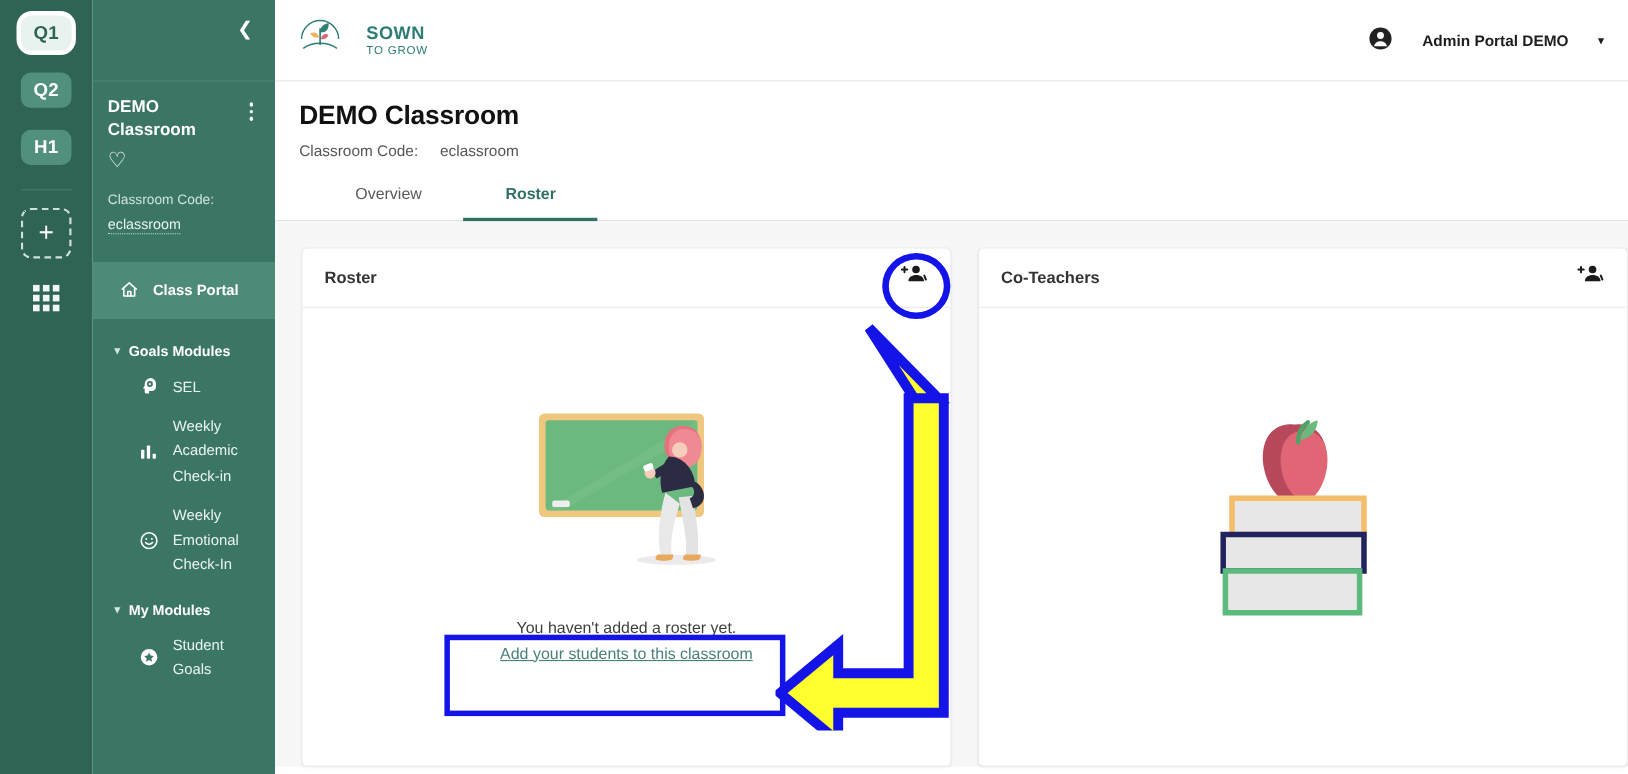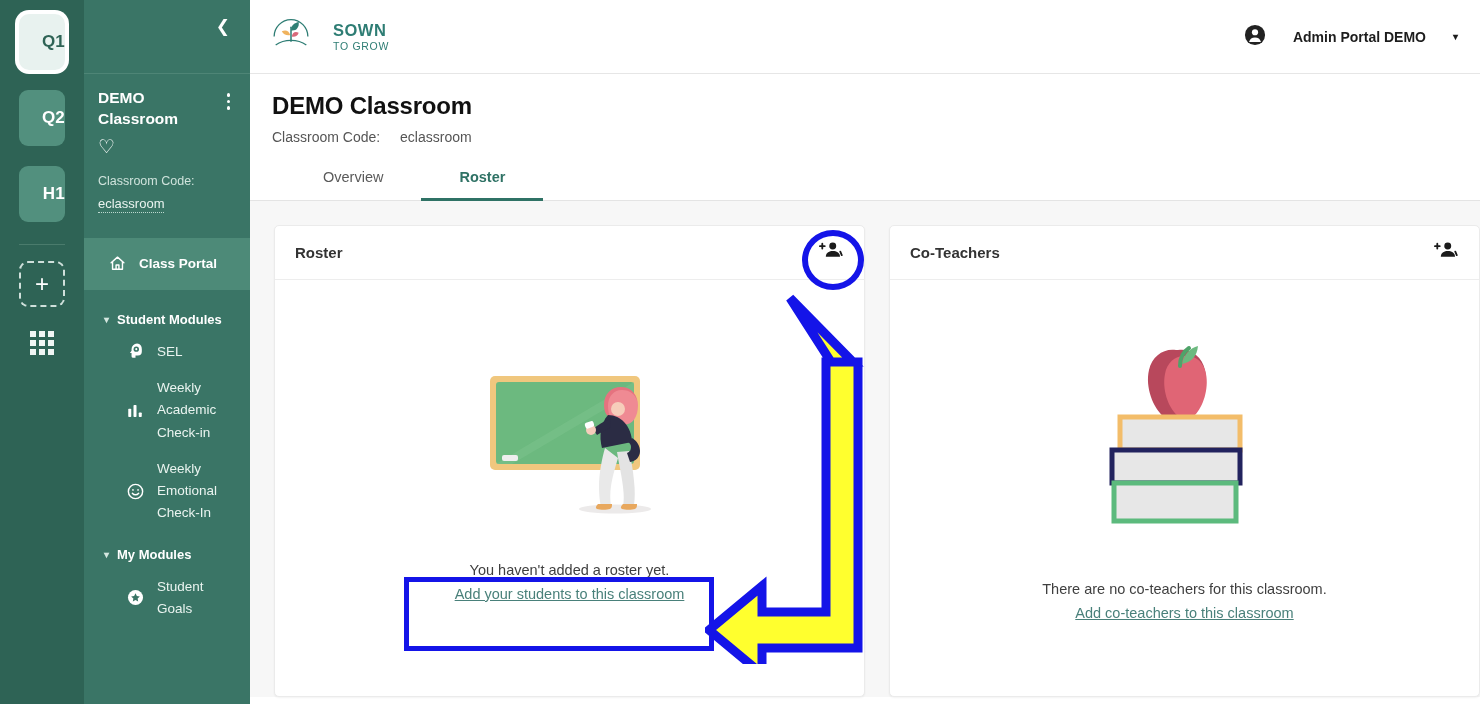--- a/index.html
+++ b/index.html
@@ -13,23 +13,23 @@
 
   
   .rail {
     width: 84px; height: 704px;
     background: #2e6355;
     display: flex; flex-direction: column; align-items: center;
     padding-top: 14px;
     flex: 0 0 84px;
   }
   .term-chip {
-    width: 46px; height: 56px; border-radius: 9px;
+    width: 46px; height: 32px; border-radius: 9px;
     background: #52907e; color: #ffffff;
-    display: flex; align-items: center; justify-content: flex-end;
+    display: flex; align-items: center; justify-content: center;
     font-weight: bold; font-size: 17px; letter-spacing: .2px;
     margin-bottom: 20px; cursor: pointer;
   }
   .term-chip.active {
     background: #e8f2ef; color: #2e6355;
     box-shadow: 0 0 0 4px #ffffff; border-radius: 10px;
   }
   .rail-div { width: 46px; height: 1px; background: #4a7b6c; margin: 2px 0 16px 0; }
   .add-chip {
     width: 46px; height: 46px; border-radius: 9px;
@@ -196,21 +196,21 @@
             <path d="M10 20v-6h4v6"></path>
           </svg>
       </span>
       <span>Class Portal</span>
     </div>
 
     <div class="nav-area">
 
       <div class="grp">
         <span class="car">▾</span>
-        <span>Student Modules</span>
+        <span>Goals Modules</span>
       </div>
       <div class="nav-item">
         <span class="ic">
           <svg width="19" height="19" viewBox="0 0 24 24" fill="#fff">
               <path d="M14 2a7 7 0 0 0-7 7v2l-2 3h2v4a2 2 0 0 0 2 2h3v-3h3a5 5 0 0 0 5-5V9a7 7 0 0 0-6-7z"></path>
               <circle cx="13" cy="9" r="3.4" fill="#3a7566"></circle>
               <circle cx="13" cy="9" r="1.3" fill="#fff"></circle>
             </svg>
         </span>
         <span class="lbl">SEL</span>
@@ -368,24 +368,20 @@
               <path d="M82 22c2-10 8-16 16-18-1 10-6 16-16 18z" fill="#6cb97f"></path>
               <path d="M80 24c0-8 3-14 9-18" fill="none" stroke="#4fa369" stroke-width="4" stroke-linecap="round"></path>
               <rect x="20" y="75" width="120" height="33" fill="#e7e7e7"></rect>
               <path d="M20 75h120v33H20z" fill="none" stroke="#f3bd6a" stroke-width="5"></path>
               <rect x="12" y="108" width="128" height="33" fill="#e7e7e7"></rect>
               <path d="M12 108h128v33H12z" fill="none" stroke="#22235e" stroke-width="5"></path>
               <rect x="14" y="141" width="122" height="38" fill="#e7e7e7"></rect>
               <path d="M14 141h122v38H14z" fill="none" stroke="#5cba7d" stroke-width="5"></path>
             </svg>
           </span>
-          <div class="empty-txt" style="margin-top:28px;">
-            <span>There are no co-teachers for this classroom.</span>
-            <a class="empty-link">Add co-teachers to this classroom</a>
-          </div>
         </div>
       </div>
 
     </div>
   </div>
 
   <div class="anno" id="circle-anno"></div>
 
   <div class="anno" id="arrow-anno">
     <svg width="175" height="370" viewBox="0 0 175 370">

